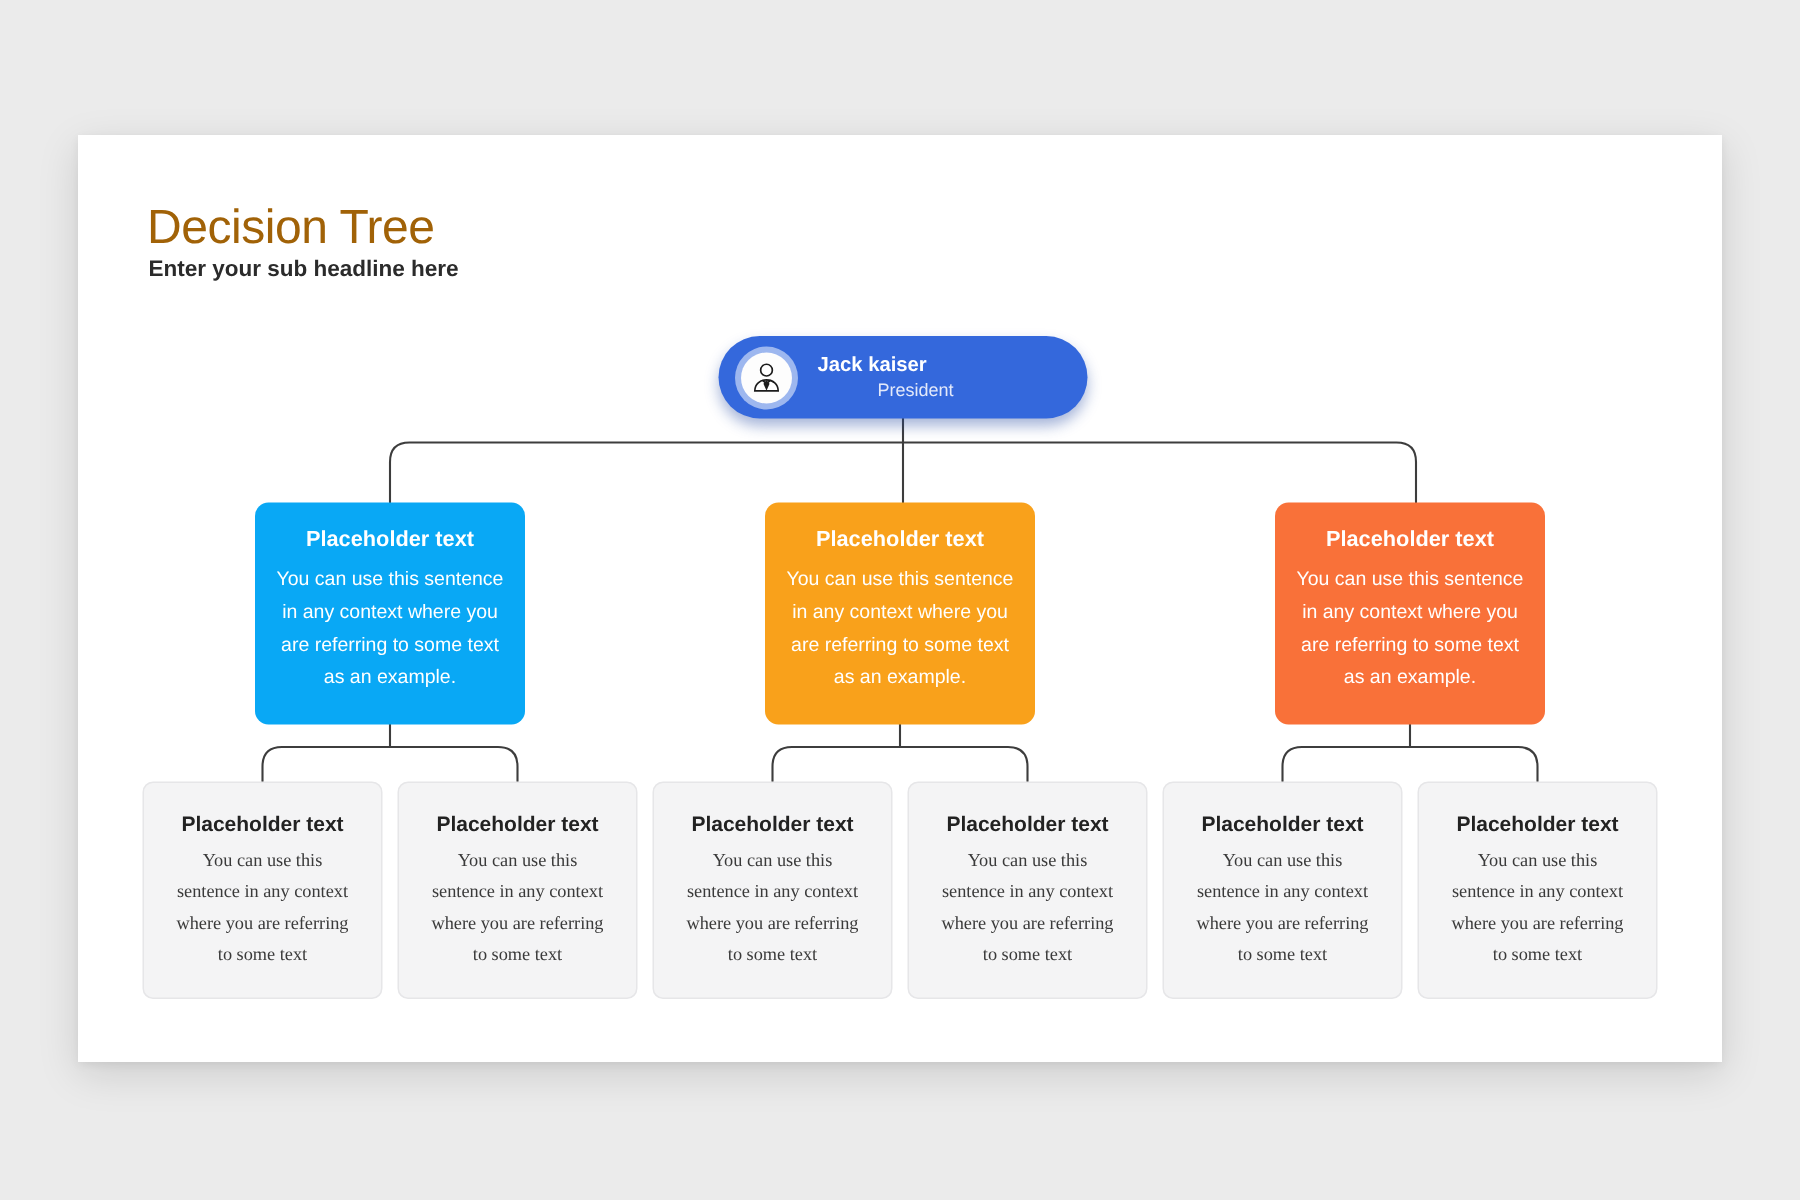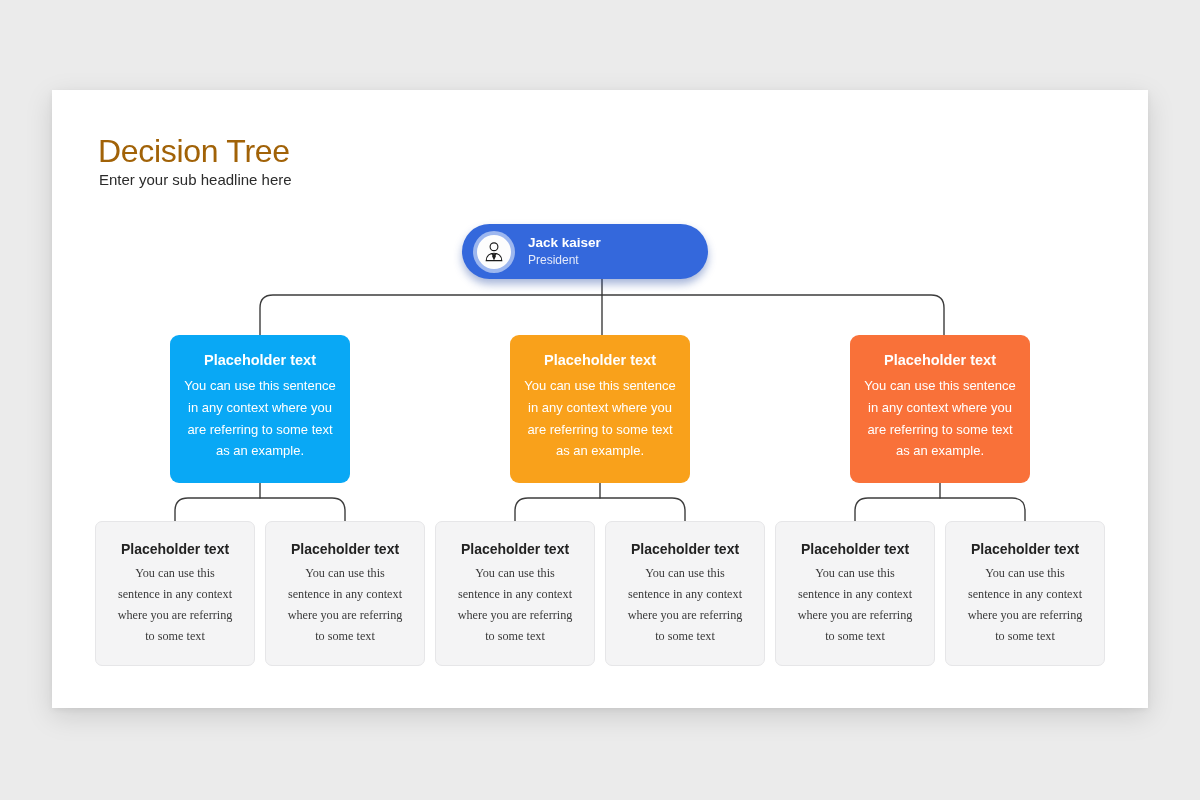--- a/index.html
+++ b/index.html
@@ -33,39 +33,39 @@
     font-weight: 400;
     color: #a16207;
     letter-spacing: -0.3px;
     white-space: nowrap;
   }
   #page-subtitle {
     position: absolute;
     left: 47px;
     top: 81px;
     font-size: 15px;
-    font-weight: 400;
+    font-weight: 700;
     color: #2b2b2b;
     white-space: nowrap;
   }
 
   
   #connectors {
     position: absolute;
     left: 0;
     top: 0;
     width: 1096px;
     height: 618px;
     pointer-events: none;
   }
 
   
   #root-node {
     position: absolute;
-    left: 410px;
+    left: 427px;
     top: 134px;
     width: 246px;
     height: 55px;
     background: #3468dc;
     border-radius: 28px;
     box-shadow: 0 5px 9px rgba(33,70,160,0.40);
     display: flex;
     align-items: center;
     padding-left: 11px;
     box-sizing: border-box;
@@ -96,20 +96,21 @@
   .root-name {
     font-size: 13.5px;
     font-weight: bold;
     color: #ffffff;
   }
   .root-role {
     font-size: 12px;
     font-weight: 400;
     color: #e3e9fa;
     margin-top: 1px;
+    margin-left: 40px;
   }
 
   
   .branch-card {
     position: absolute;
     width: 180px;
     height: 148px;
     border-radius: 9px;
     top: 245px;
     text-align: center;

